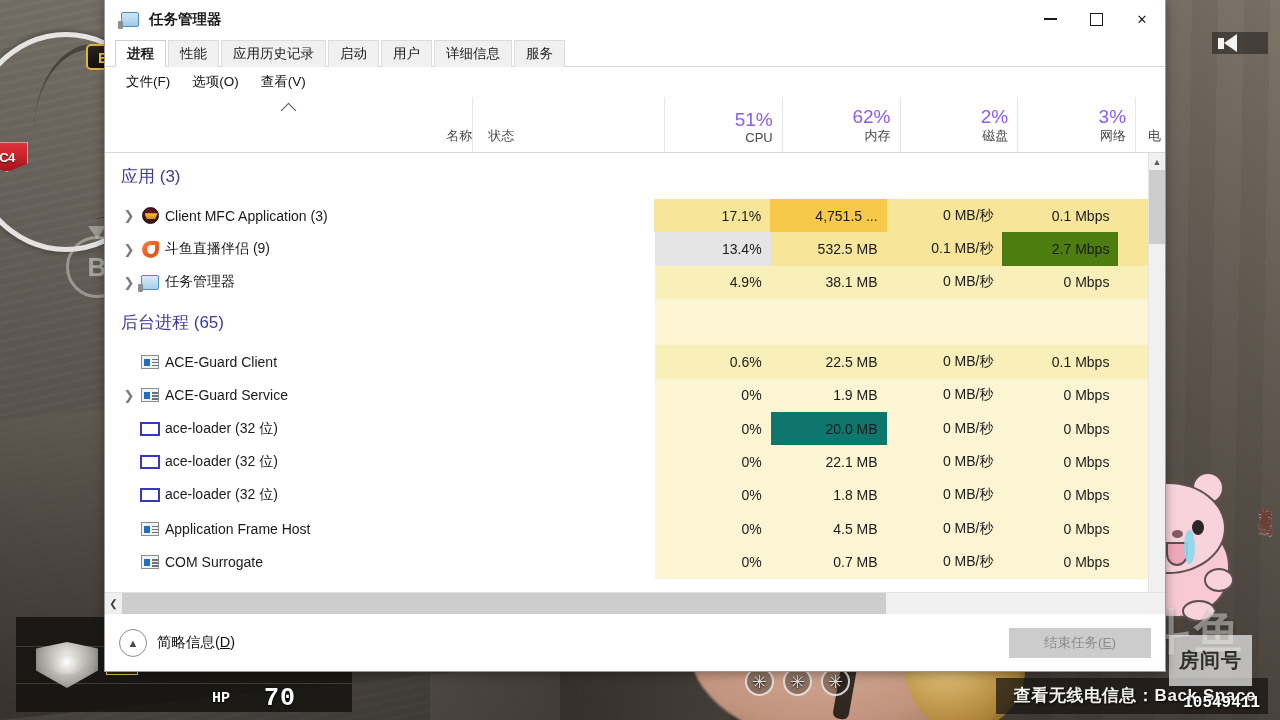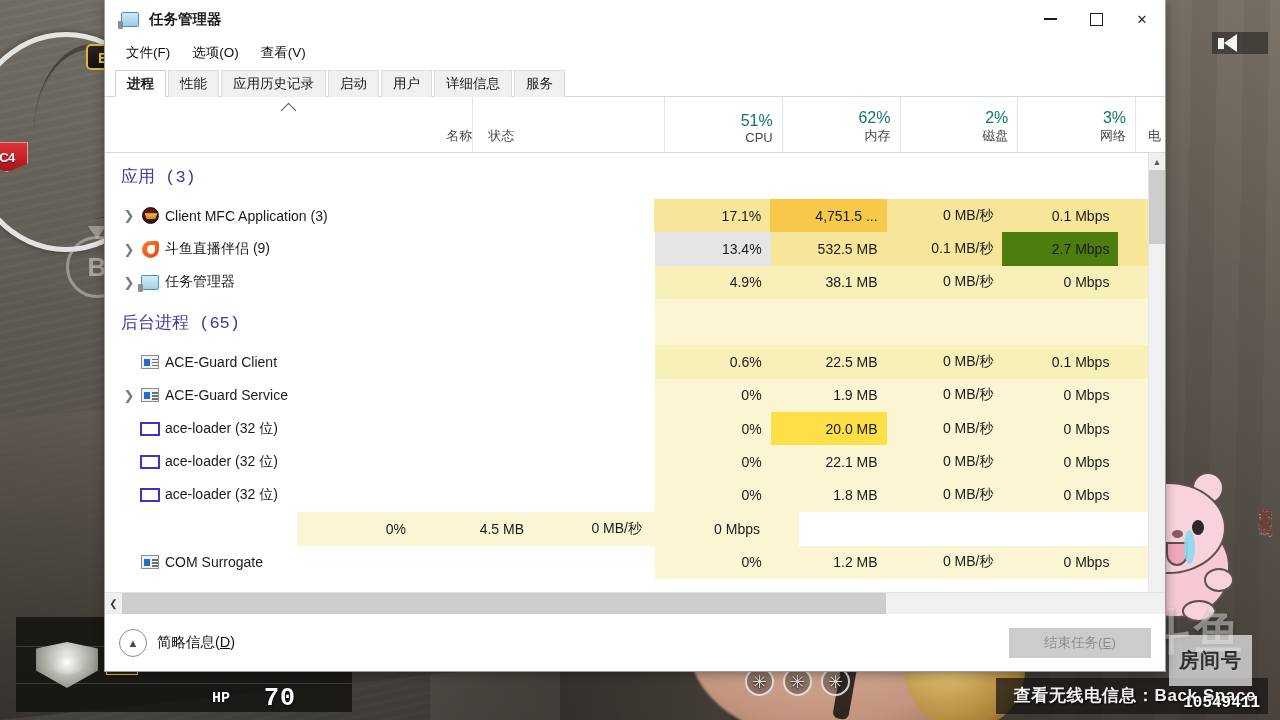--- a/index.html
+++ b/index.html
@@ -307,38 +307,38 @@
     display: flex; height: 56px; flex: 0 0 56px;
     border-bottom: 1px solid #d9d9d9; background: #fff;
     font-size: 13.5px; position: relative;
   }
   .ch {
     display: flex; flex-direction: column; justify-content: flex-end;
     padding-bottom: 7px; position: relative; color: #3d3d3d;
     border-left: 1px solid #e6e6e6;
   }
   .ch:first-child { border-left: none; }
-  .ch .pct { font-size: 16px; color: #0f766e; text-align: right; padding-right: 9px; line-height: 1.05; }
+  .ch .pct { font-size: 19px; color: #8b5cf6; text-align: right; padding-right: 9px; line-height: 1.05; }
   .ch .cname { text-align: right; padding-right: 9px; font-size: 13px; color: #4a4a4a; }
   .ch.name-col { padding-left: 16px; justify-content: flex-end; }
   .ch.name-col .cname { text-align: right; padding-left: 0; padding-right: 0; }
   .ch.status-col { padding-left: 15px; }
   .ch.status-col .cname { text-align: left; padding-left: 0; padding-right: 0; }
   .sort-caret {
     position: absolute; left: 50%; top: 8px; margin-left: -6px;
     width: 11px; height: 11px;
     border-left: 1.6px solid #555; border-top: 1.6px solid #555;
     transform: rotate(45deg);
   }
 
   #rows-area { flex: 1 1 auto; overflow: hidden; position: relative; background: #fff; display: flex; }
   #rows-scroll { flex: 1 1 auto; overflow: hidden; }
 
   .row { display: flex; height: 33.4px; align-items: center; font-size: 14px; color: #1a1a1a; }
-  .row.group { height: 46px; font-family: Liberation Mono, monospace; }
+  .row.group { height: 46px; }
   .group-label { font-size: 17px; color: #3b3b9e; padding-left: 16px; font-weight: normal; }
   .cell { display: flex; align-items: center; height: 100%; }
   .cell.num { justify-content: flex-end; padding-right: 9px; font-size: 14px; }
 
   .name-cell { padding-left: 14px; display: flex; align-items: center; gap: 0; }
   .expander {
     width: 20px; min-width: 20px; color: #7a7a7a; font-size: 13px;
     display: flex; align-items: center; justify-content: center;
   }
   .proc-icon { width: 22px; min-width: 22px; display: flex; align-items: center; justify-content: center; }
@@ -521,36 +521,36 @@
         </div>
       <div class="win-btn">
           <span class="glyph-max"></span>
         </div>
       <div class="win-btn close">
           <span>✕</span>
         </div>
     </div>
   </div>
 
-  <div id="menubar">
-    <div class="menu-item">文件(F)</div>
-    <div class="menu-item">选项(O)</div>
-    <div class="menu-item">查看(V)</div>
-  </div>
-
   <div id="tabstrip">
     <div class="tab active">进程</div>
     <div class="tab">性能</div>
     <div class="tab">应用历史记录</div>
     <div class="tab">启动</div>
     <div class="tab">用户</div>
     <div class="tab">详细信息</div>
     <div class="tab">服务</div>
   </div>
 
+  <div id="menubar">
+    <div class="menu-item">文件(F)</div>
+    <div class="menu-item">选项(O)</div>
+    <div class="menu-item">查看(V)</div>
+  </div>
+
   <div id="table-wrap">
 
     <div id="col-header">
       <div class="ch name-col" style="width:368px">
         <span class="sort-caret"></span>
         <span class="cname">名称</span>
       </div>
       <div class="ch status-col" style="width:192px">
         <span class="cname">状态</span>
       </div>
@@ -669,21 +669,21 @@
           </div>
           <div class="row">
             <div class="cell name-cell indent-1" style="width: 368px;">
               <span class="proc-icon">
                 <span class="ico-blue-rect"></span>
               </span>
               <span class="pname">ace-loader (32 位)</span>
             </div>
             <div class="cell" style="width: 192px;"></div>
             <div class="cell num" style="width: 118px; background: rgb(251, 245, 211);">0%</div>
-            <div class="cell num" style="width: 118px; background: #fde047;">20.0 MB</div>
+            <div class="cell num" style="width: 118px; background: #0f766e;">20.0 MB</div>
             <div class="cell num" style="width: 118px; background: rgb(251, 245, 211);">0 MB/秒</div>
             <div class="cell num" style="width: 118px; background: rgb(251, 245, 211);">0 Mbps</div>
             <div class="cell num" style="width: 30px; background: rgb(251, 245, 211);"></div>
           </div>
           <div class="row">
             <div class="cell name-cell indent-1" style="width: 368px;">
               <span class="proc-icon">
                 <span class="ico-blue-rect"></span>
               </span>
               <span class="pname">ace-loader (32 位)</span>
@@ -703,37 +703,43 @@
               <span class="pname">ace-loader (32 位)</span>
             </div>
             <div class="cell" style="width: 192px;"></div>
             <div class="cell num" style="width: 118px; background: rgb(251, 245, 211);">0%</div>
             <div class="cell num" style="width: 118px; background: rgb(251, 245, 211);">1.8 MB</div>
             <div class="cell num" style="width: 118px; background: rgb(251, 245, 211);">0 MB/秒</div>
             <div class="cell num" style="width: 118px; background: rgb(251, 245, 211);">0 Mbps</div>
             <div class="cell num" style="width: 30px; background: rgb(251, 245, 211);"></div>
           </div>
           <div class="row">
+            <div class="cell name-cell indent-1" style="width: 368px;">
+              <span class="proc-icon">
+                <span class="ico-gen"></span>
+              </span>
+              <span class="pname">Application Frame Host</span>
+            </div>
             <div class="cell" style="width: 192px;"></div>
             <div class="cell num" style="width: 118px; background: rgb(251, 245, 211);">0%</div>
             <div class="cell num" style="width: 118px; background: rgb(251, 245, 211);">4.5 MB</div>
             <div class="cell num" style="width: 118px; background: rgb(251, 245, 211);">0 MB/秒</div>
             <div class="cell num" style="width: 118px; background: rgb(251, 245, 211);">0 Mbps</div>
             <div class="cell num" style="width: 30px; background: rgb(251, 245, 211);"></div>
           </div>
           <div class="row">
             <div class="cell name-cell indent-1" style="width: 368px;">
               <span class="proc-icon">
                 <span class="ico-gen"></span>
               </span>
               <span class="pname">COM Surrogate</span>
             </div>
             <div class="cell" style="width: 192px;"></div>
             <div class="cell num" style="width: 118px; background: rgb(251, 245, 211);">0%</div>
-            <div class="cell num" style="width: 118px; background: rgb(251, 245, 211);">1.2 MB</div>
+            <div class="cell num" style="width: 118px; background: rgb(251, 245, 211);">0.7 MB</div>
             <div class="cell num" style="width: 118px; background: rgb(251, 245, 211);">0 MB/秒</div>
             <div class="cell num" style="width: 118px; background: rgb(251, 245, 211);">0 Mbps</div>
             <div class="cell num" style="width: 30px; background: rgb(251, 245, 211);"></div>
           </div>
         </div>
       <div id="vscroll">
         <div class="sb-arrow">▲</div>
         <div class="sb-track">
           <div class="sb-thumb"></div>
         </div>

